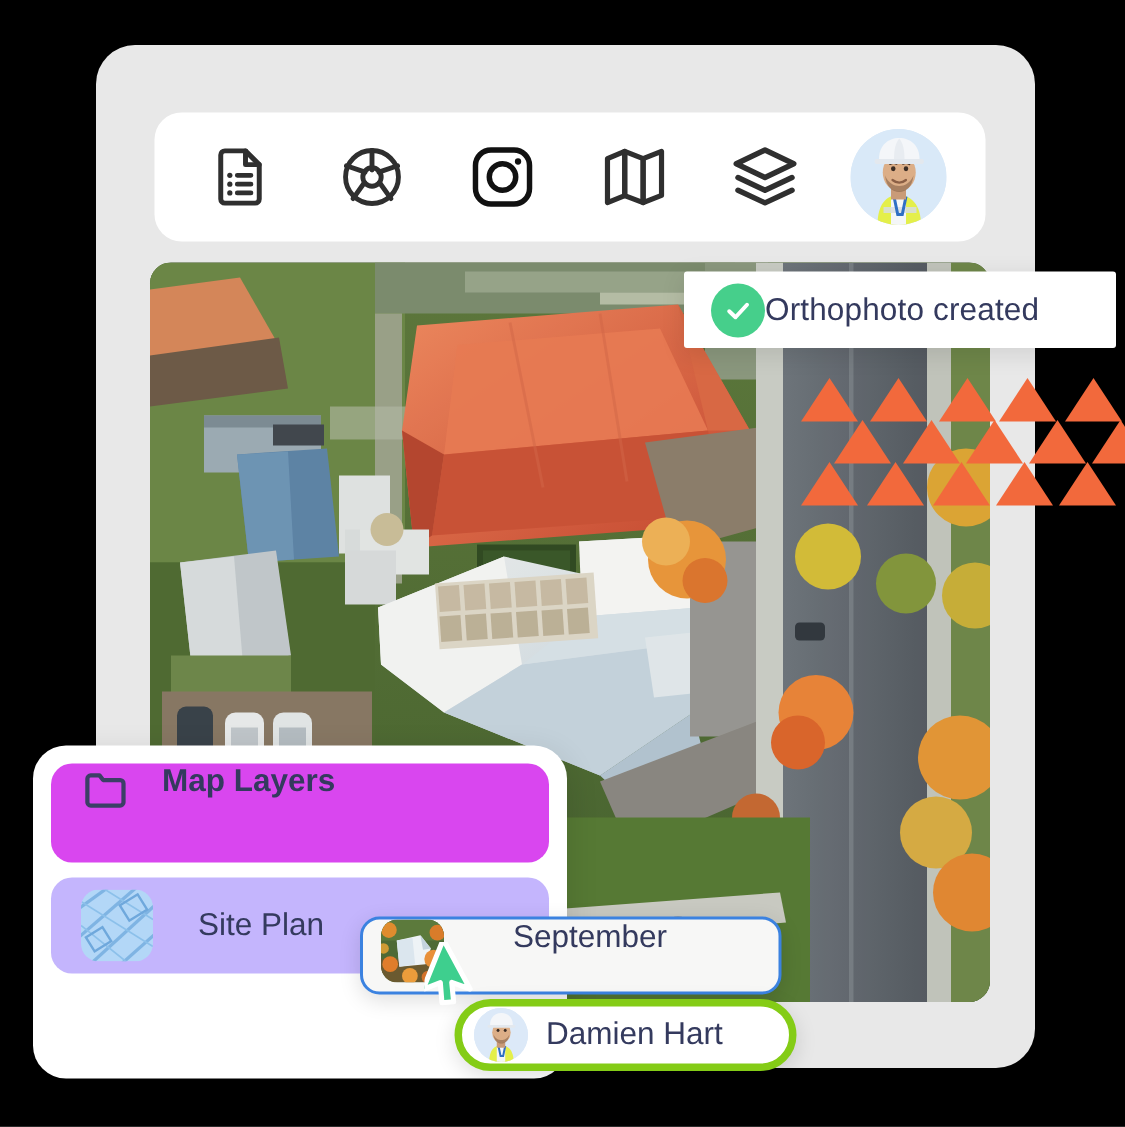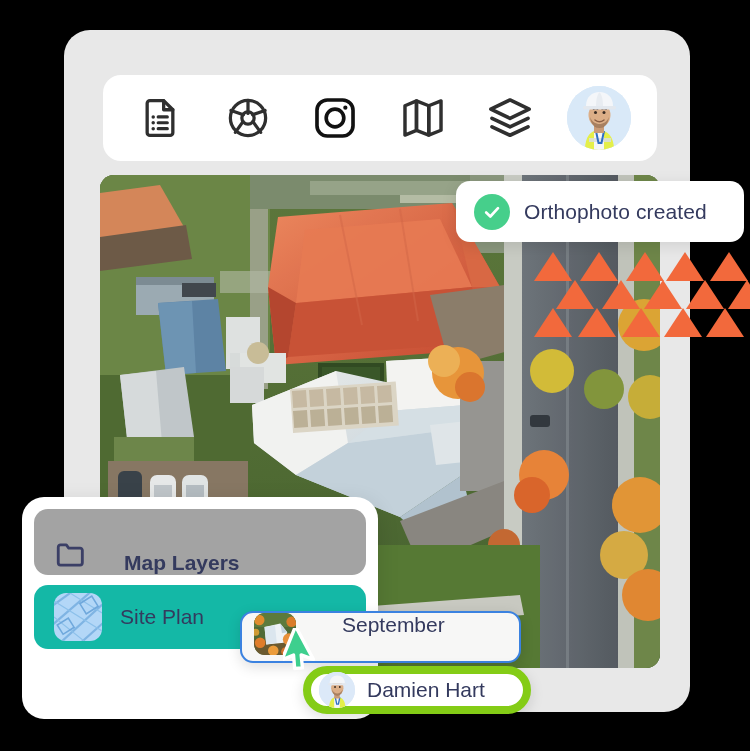--- a/index.html
+++ b/index.html
@@ -29,58 +29,58 @@
             border-radius:14px;overflow:hidden;background:#5a6a48;}
   .map-wrap svg{display:block;width:100%;height:100%;}
 
   
   .tri-layer{position:absolute;left:534px;top:252px;width:216px;height:86px;}
   .tri{position:absolute;width:0;height:0;
        border-left:19px solid transparent;border-right:19px solid transparent;
        border-bottom:29px solid #f2693c;}
 
   
-  .toast{position:absolute;left:456px;top:181px;width:288px;height:61px;
-         background:#fff;border-radius:14px;display:flex;align-items:center;
-         padding:0 18px;box-sizing:border-box;gap:14px;
+  .toast{position:absolute;left:456px;top:181px;width:288px;height:51px;
+         background:#fff;border-radius:2px;display:flex;align-items:center;
+         padding:0 18px;box-sizing:border-box;
          box-shadow:0 4px 16px rgba(0,0,0,.10);}
   .toast-check{width:36px;height:36px;border-radius:50%;background:#46cf8b;
                flex:0 0 auto;display:flex;align-items:center;justify-content:center;}
   .toast-label{font-size:21px;color:#343a5e;white-space:nowrap;letter-spacing:.1px;}
 
   
   .layers-panel{position:absolute;left:22px;top:497px;width:356px;height:222px;
                 background:#fff;border-radius:22px;padding:12px;box-sizing:border-box;
                 box-shadow:0 6px 22px rgba(0,0,0,.12);}
-  .layer-head{height:66px;background:#a3a3a3;border-radius:14px;
-              display:flex;align-items:flex-end;gap:36px;padding:0 20px;box-sizing:border-box;}
+  .layer-head{height:66px;background:#d946ef;border-radius:14px;
+              display:flex;align-items:flex-start;gap:20px;padding:0 20px;box-sizing:border-box;}
   .layer-head-title{font-size:21px;font-weight:bold;color:#343a5e;}
-  .layer-row{height:64px;background:#14b8a6;border-radius:14px;margin-top:10px;
-             display:flex;align-items:center;gap:18px;padding:0 20px;box-sizing:border-box;
+  .layer-row{height:64px;background:#c4b5fd;border-radius:14px;margin-top:10px;
+             display:flex;align-items:center;gap:30px;padding:0 20px;box-sizing:border-box;
              cursor:pointer;}
   .layer-thumb{width:48px;height:48px;border-radius:12px;overflow:hidden;flex:0 0 auto;}
   .layer-thumb svg{display:block;width:100%;height:100%;}
   .layer-label{font-size:21px;color:#343a5e;}
 
   
   .sep-chip{position:absolute;left:240px;top:611px;width:281px;height:52px;
             background:#f7f7f6;border:2px solid #3b82e0;border-radius:13px;
             display:flex;gap:16px;padding:0 12px;box-sizing:border-box;
             box-shadow:0 4px 14px rgba(0,0,0,.13);cursor:pointer;}
   .sep-thumb{width:42px;height:42px;border-radius:11px;overflow:hidden;flex:0 0 auto;}
   .sep-thumb svg{display:block;width:100%;height:100%;}
   .sep-label{font-size:21px;color:#343a5e;margin-left:30px;}
 
   
   .cursor{position:absolute;left:283px;top:628px;width:40px;height:44px;
           pointer-events:none;}
 
   
   .user-pill{position:absolute;left:303px;top:666px;width:228px;height:48px;
-             background:#fff;border:8px solid #84cc16;border-radius:24px;
+             background:#fff;border:5px solid #84cc16;border-radius:24px;
              display:flex;align-items:center;gap:12px;padding:0 8px;box-sizing:border-box;
              box-shadow:0 4px 14px rgba(0,0,0,.13);cursor:pointer;}
   .user-avatar{width:36px;height:36px;border-radius:50%;overflow:hidden;flex:0 0 auto;
                background:#dce9f8;}
   .user-name{font-size:21px;color:#343a5e;font-weight:500;}
 </style>
 </head>
 <body>
 
 <div id="stage">

